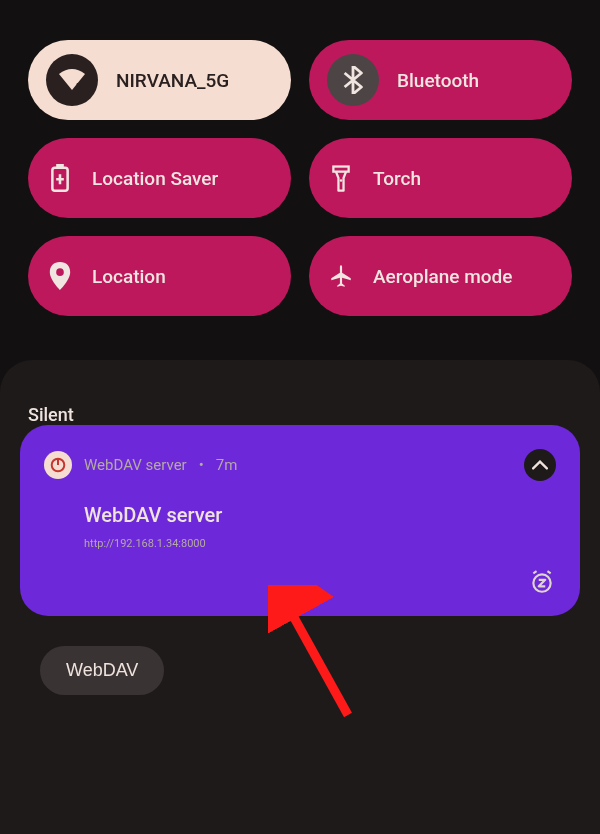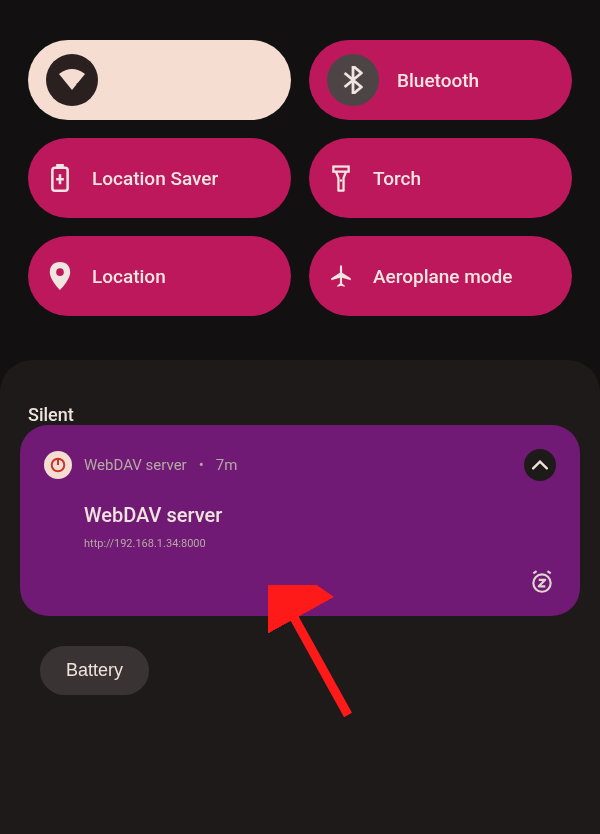--- a/index.html
+++ b/index.html
@@ -62,21 +62,21 @@
       padding: 44px 20px 20px;
       height: 480px;
     }
     .section-header {
       color: #efe3dd;
       font-size: 18px;
       font-weight: 500;
       padding-left: 8px;
     }
     .notif-card {
-      background: #701a75;
+      background: #6d28d9;
       border-radius: 28px;
       padding: 24px 24px 20px;
       position: relative;
     }
     .notif-header {
       display: flex;
       align-items: center;
       gap: 12px;
       margin-bottom: 22px;
     }
@@ -152,20 +152,21 @@
 
 <div class="qs-panel">
 
   <div class="qs-tile active">
     <div class="tile-icon circle">
       <svg width="30" height="24" viewBox="0 0 30 24">
           <path d="M15 22 L2 6 Q15 -4 28 6 Z" fill="#f6ddd1"></path>
           <text x="19" y="20" font-size="8" fill="#2a2020" font-weight="bold">5</text>
         </svg>
     </div>
+    <span>NIRVANA_5G</span>
   </div>
 
   <div class="qs-tile bluetooth-tile">
     <div class="tile-icon circle">
       <svg width="20" height="28" viewBox="0 0 14 20">
           <path d="M7 0 L13 5 L7 10 L13 15 L7 20 V0 M1 5 L13 15 M1 15 L13 5" stroke="#f0e5e0" stroke-width="2" fill="none" stroke-linejoin="round"></path>
         </svg>
     </div>
     <span>Bluetooth</span>
   </div>
@@ -240,21 +241,21 @@
           <svg width="26" height="26" viewBox="0 0 24 24">
               <circle cx="12" cy="13" r="8" stroke="#e0d4ce" stroke-width="2" fill="none"></circle>
               <path d="M9 10 H15 L9 16 H15" stroke="#e0d4ce" stroke-width="2" fill="none" stroke-linejoin="round"></path>
               <path d="M4 4 L7 2 M20 4 L17 2" stroke="#e0d4ce" stroke-width="2"></path>
             </svg>
         </div>
       </div>
     </div>
   </div>
 
-  <button class="history-btn">Battery</button>
+  <button class="history-btn">WebDAV</button>
 </div>
 
 <svg class="annotation-arrow" width="100" height="140">
   <defs>
       <marker id="ah" markerWidth="10" markerHeight="10" refX="2" refY="5" orient="auto">
         <path d="M0 0 L10 5 L0 10 Z" fill="#ff1a1a"></path>
       </marker>
     </defs>
   <line x1="80" y1="130" x2="18" y2="18" stroke="#ff1a1a" stroke-width="9" marker-end="url(#ah)"></line>
 </svg>

